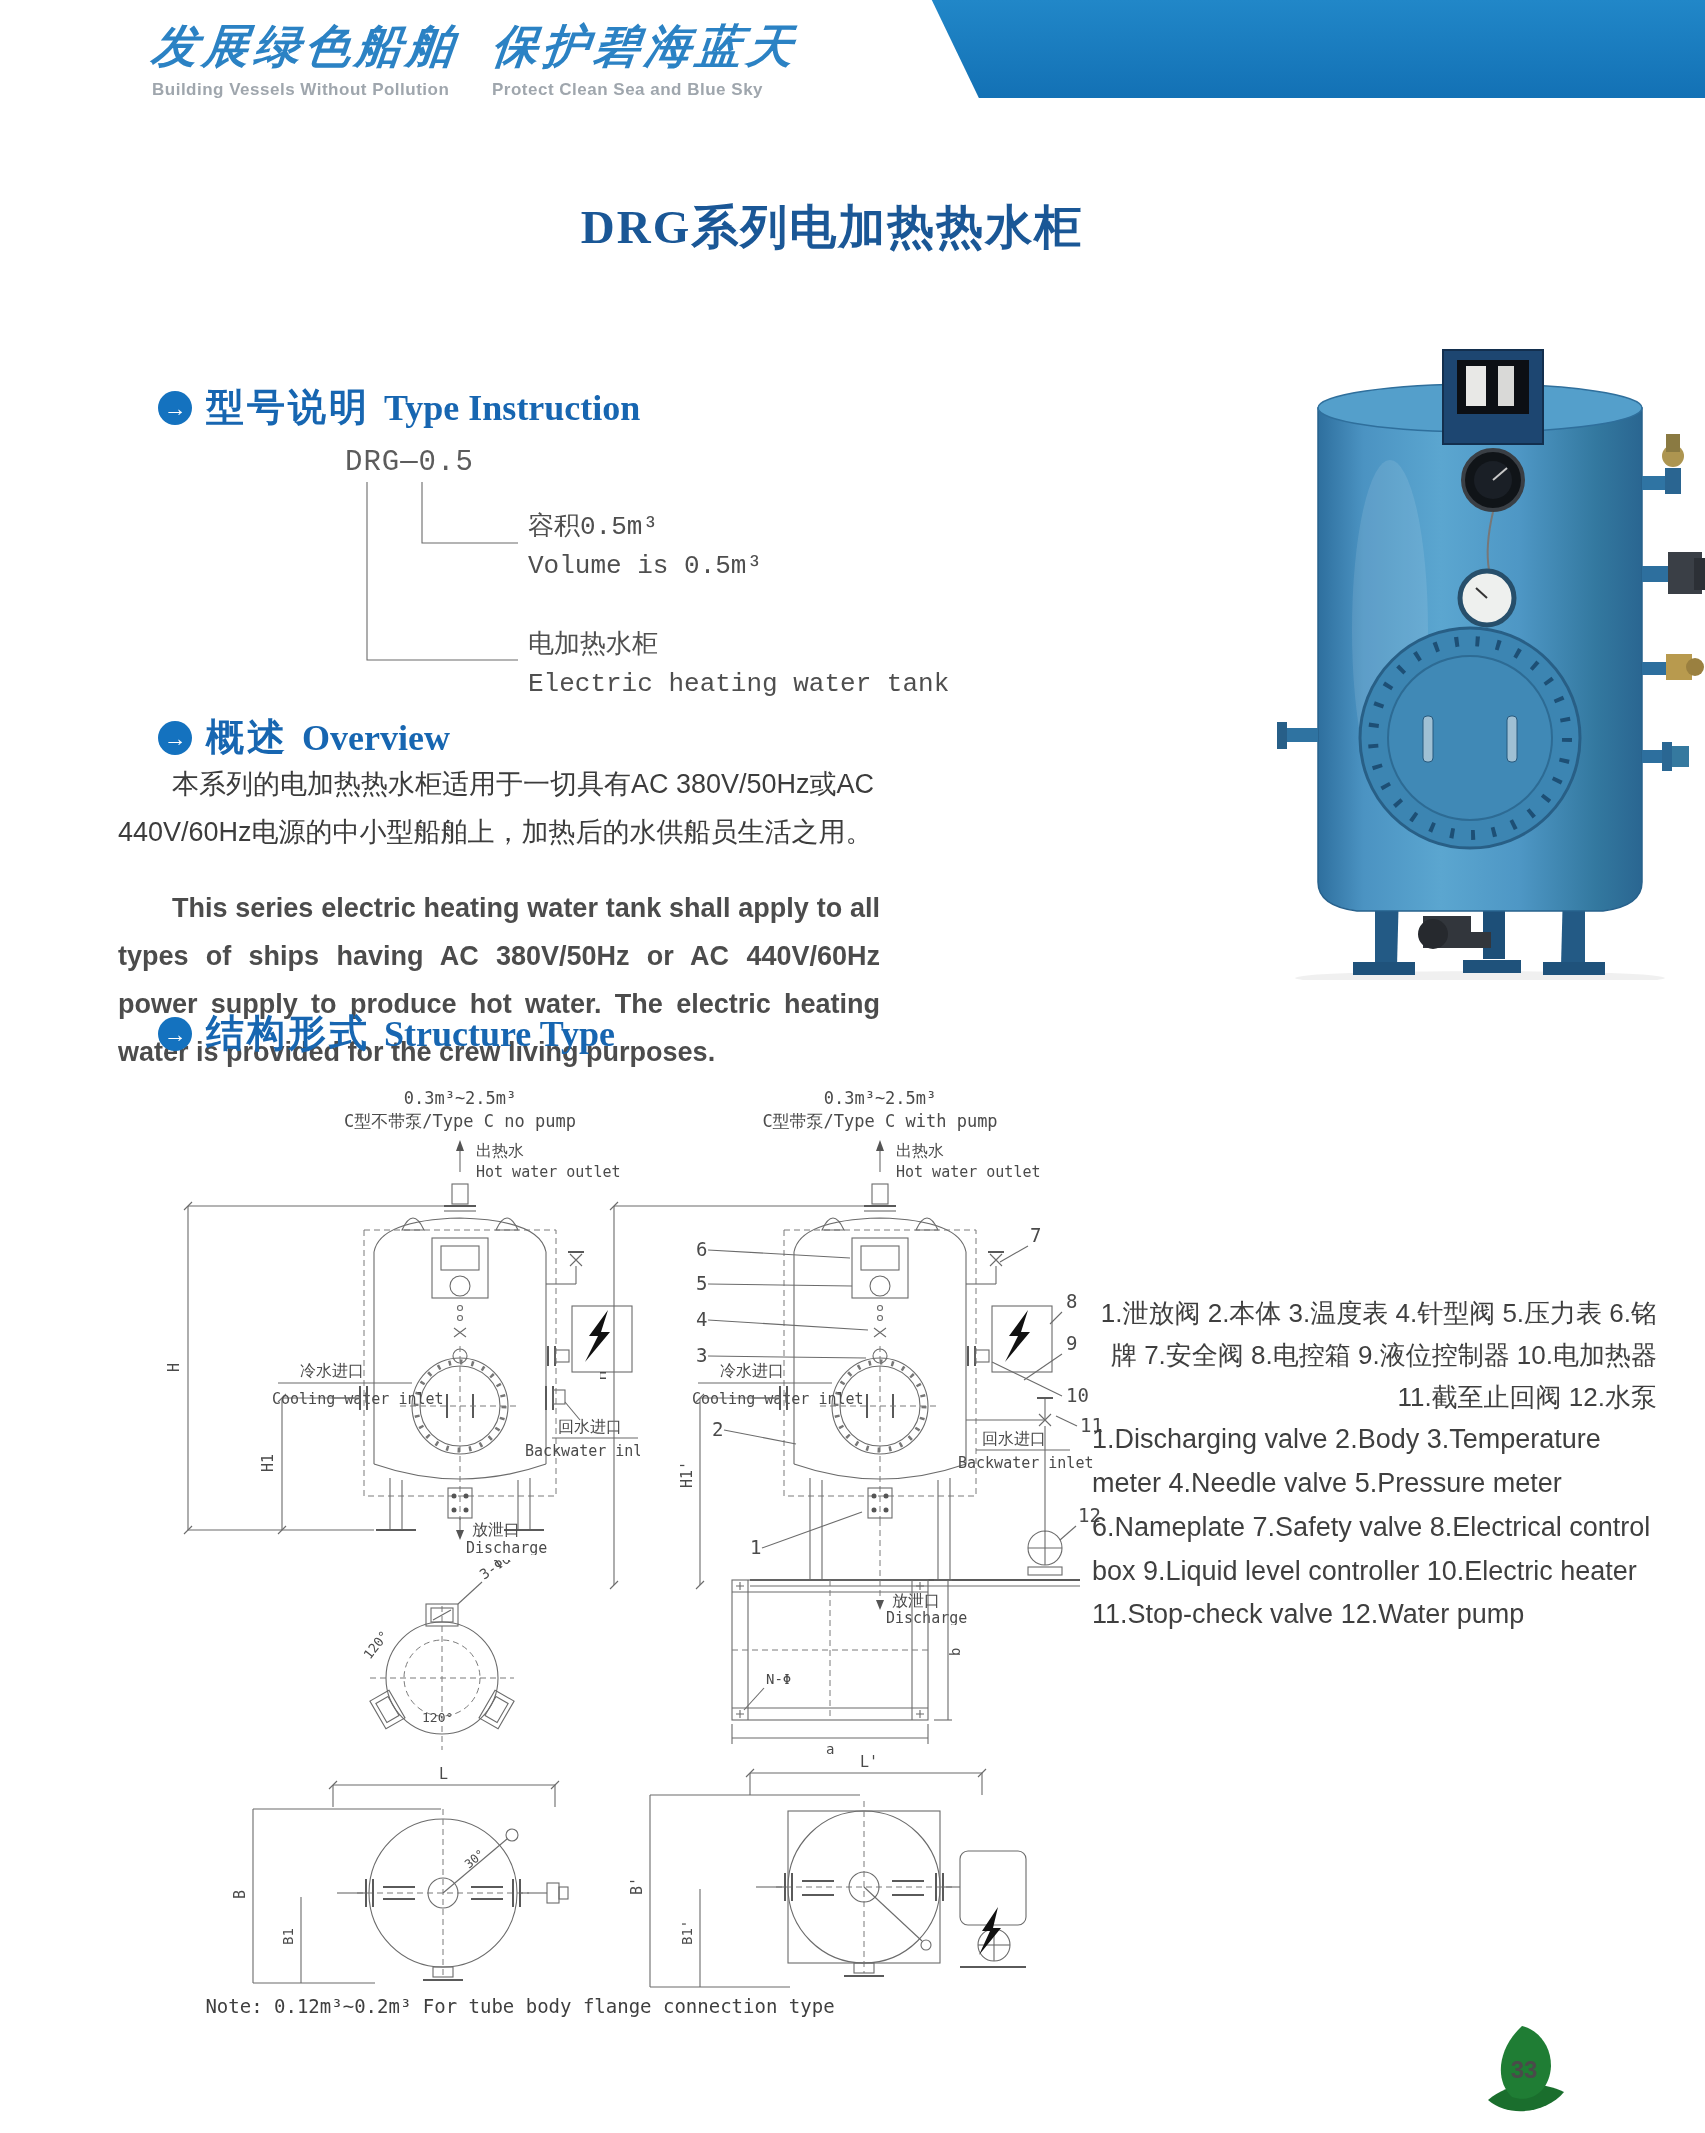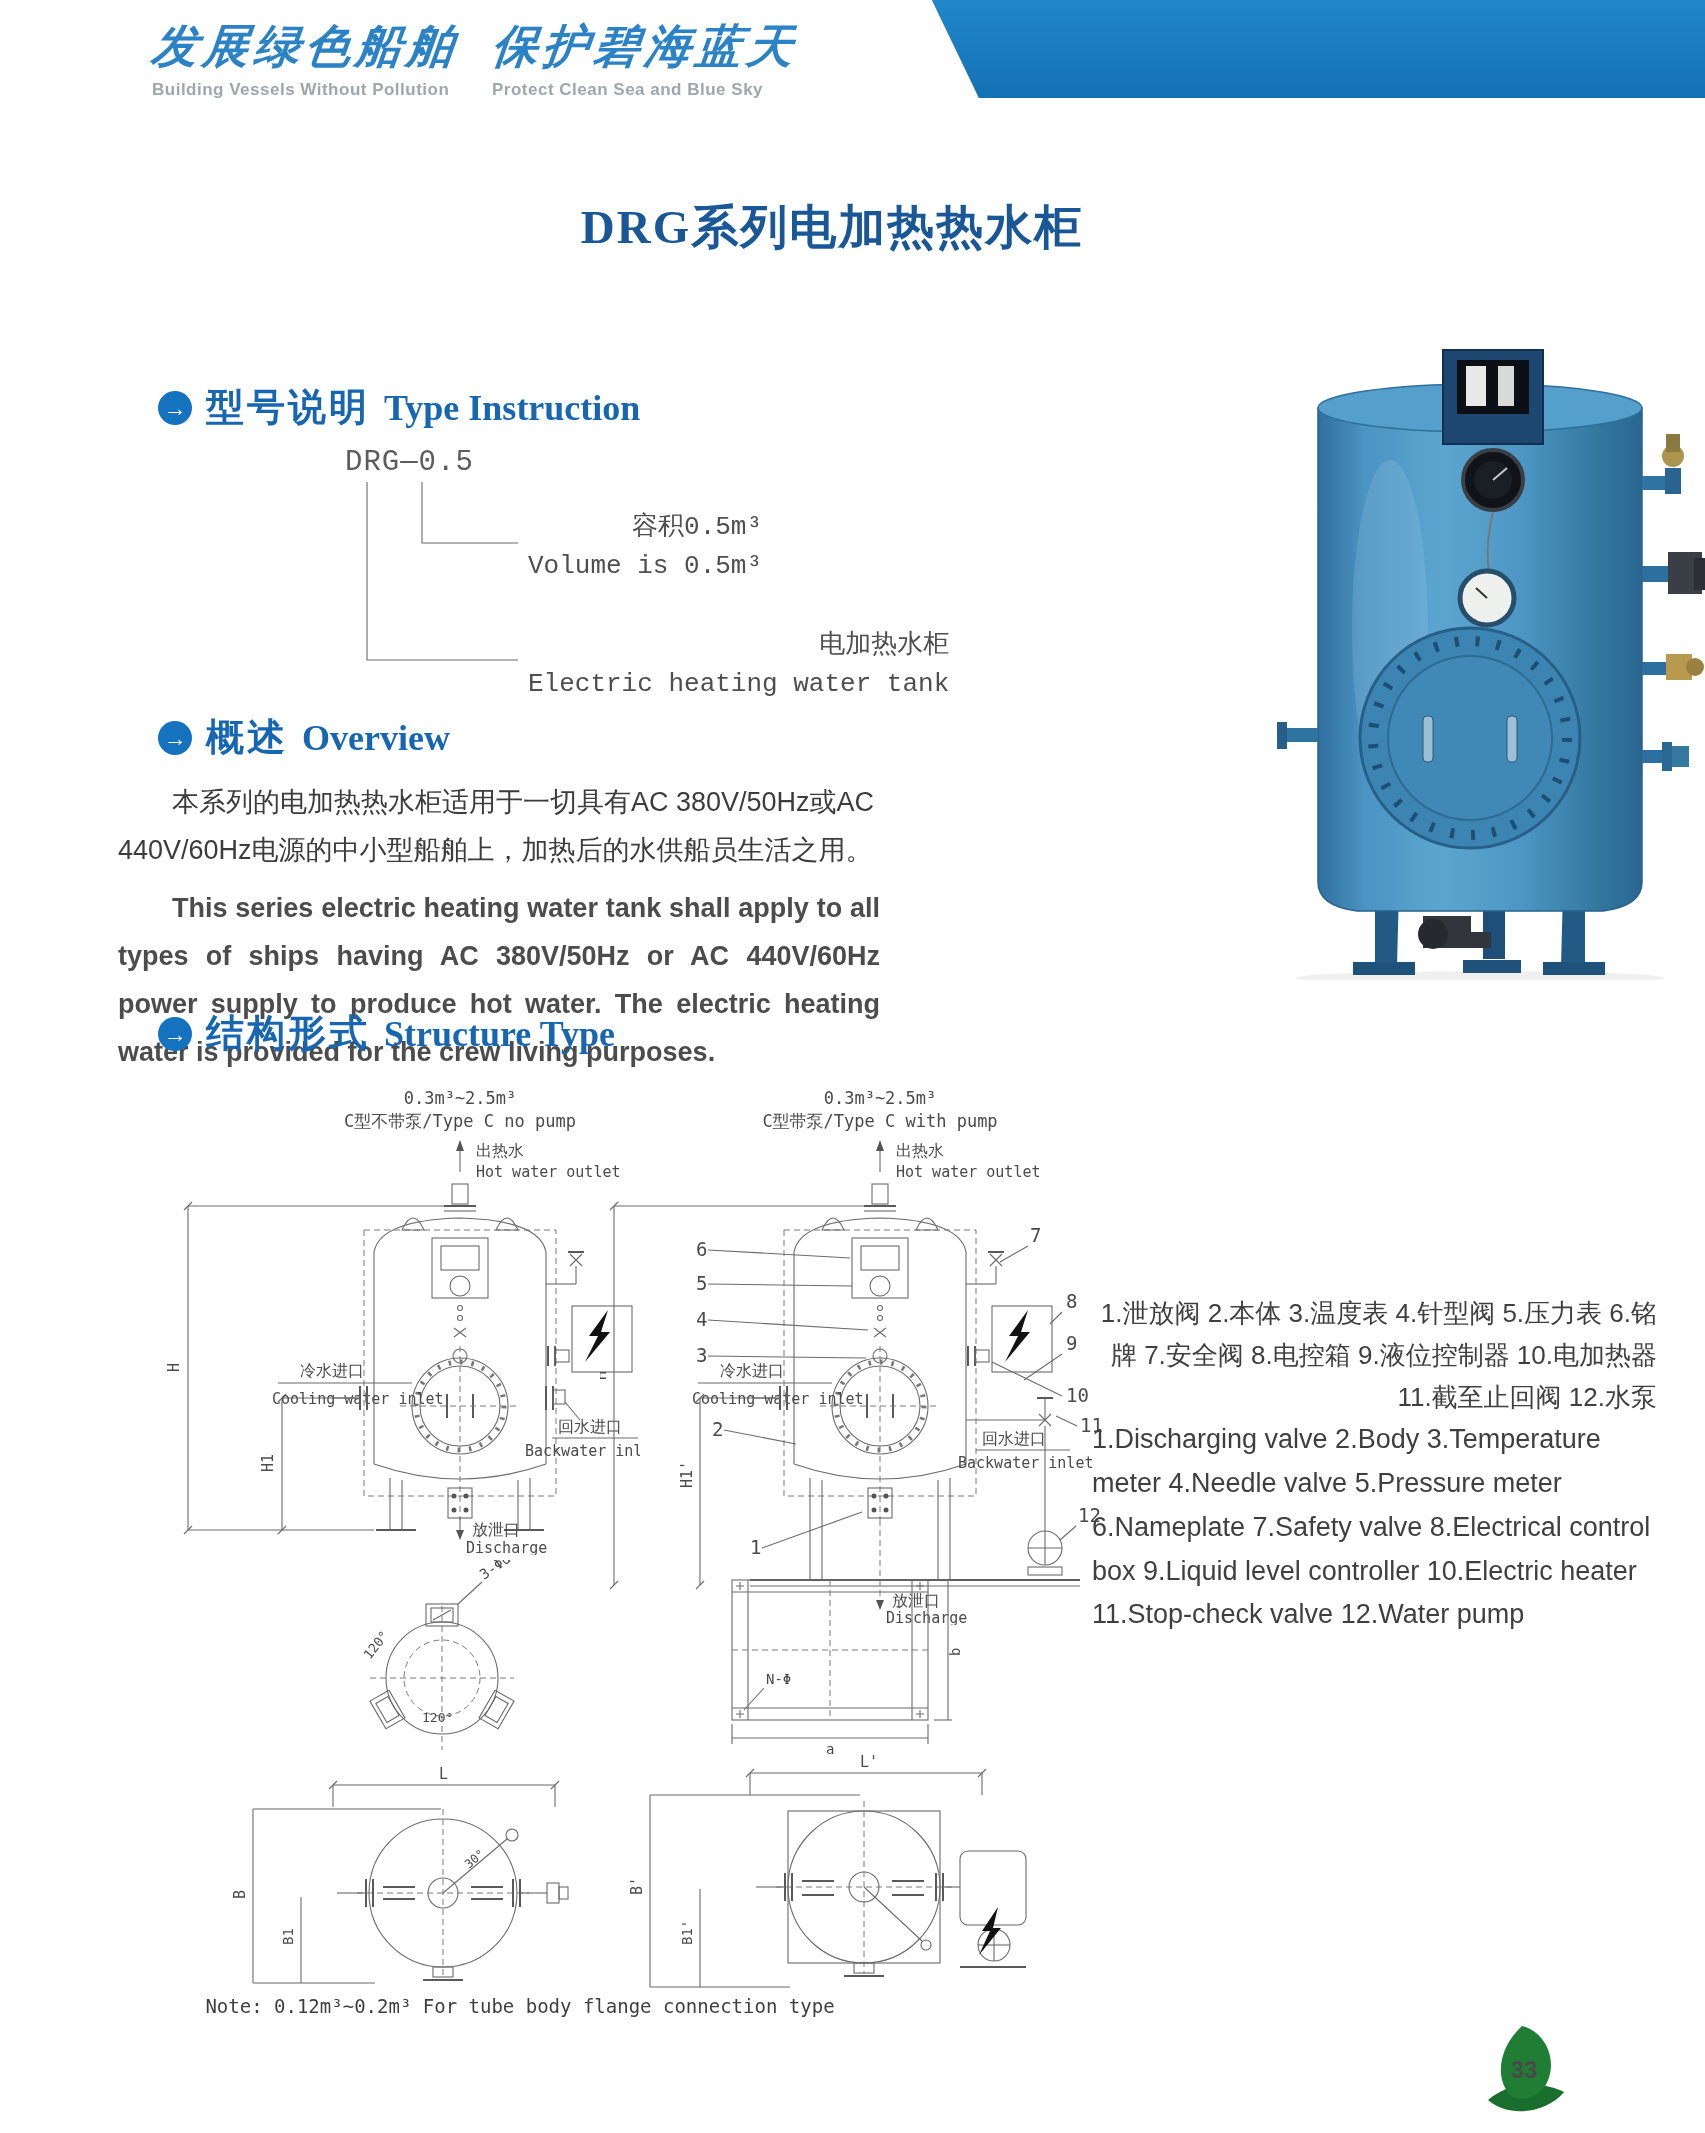--- a/index.html
+++ b/index.html
@@ -26,21 +26,21 @@
   .sec-icon{width:34px;height:34px;border-radius:50%;background:#1472bf;color:#fff;
             font-size:23px;line-height:34px;text-align:center;font-weight:bold;flex:0 0 auto;}
   .sec-zh{font-size:38px;font-weight:bold;color:#1766b1;letter-spacing:3px;white-space:nowrap;}
   .sec-en{font-family:"Liberation Serif",serif;font-size:36px;font-weight:bold;color:#1766b1;white-space:nowrap;}
 
   .para{font-size:27px;color:#3c3c3c;line-height:1.78;text-indent:2em;}
   .para-en{color:#4c4c4c;text-align:justify;font-weight:bold;}
 
   .mono{font-family:Liberation Mono, monospace;color:#4a4a4a;}
   .model-txt{font-size:29px;color:#5c5c5c;letter-spacing:1px;}
-  .anno-zh{font-size:26px;color:#4f4f4f;text-align:right;}
+  .anno-zh{font-size:26px;color:#4f4f4f;}
   .anno-en{font-size:26px;color:#4f4f4f;margin-top:8px;}
 
   .parts{font-size:27px;color:#3f3f3f;line-height:1.62;}
   .parts .zh{font-size:26px;text-align:right;}
 
   .note{font-family:"DejaVu Sans Mono",monospace;color:#3f3f3f;text-align:center;line-height:1.5;}
   .note .n-zh{font-size:20px;}
   .note .n-en{font-size:19px;}
 
   svg{font-family:"DejaVu Sans Mono",monospace;}
@@ -157,21 +157,21 @@
   <div class="abs mono" style="left:528px;top:626px;">
     <div class="anno-zh">电加热水柜</div>
     <div class="anno-en">Electric heating water tank</div>
   </div>
 
   <div class="abs sec" style="left:158px;top:712px;">
     <div class="sec-icon">→</div>
     <div class="sec-zh">概述</div>
     <div class="sec-en">Overview</div>
   </div>
-  <div class="abs para" style="left:118px;top:778px;width:762px;">本系列的电加热热水柜适用于一切具有AC 380V/50Hz或AC 440V/60Hz电源的中小型船舶上，加热后的水供船员生活之用。</div>
+  <div class="abs para" style="left:118px;top:760px;width:762px;">本系列的电加热热水柜适用于一切具有AC 380V/50Hz或AC 440V/60Hz电源的中小型船舶上，加热后的水供船员生活之用。</div>
   <div class="abs para para-en" style="left:118px;top:884px;width:762px;">This series electric heating water tank shall apply to all types of ships having AC 380V/50Hz or AC 440V/60Hz power supply to produce hot water. The electric heating water is provided for the crew living purposes.</div>
 
   <div class="abs sec" style="left:158px;top:1008px;">
     <div class="sec-icon">→</div>
     <div class="sec-zh">结构形式</div>
     <div class="sec-en">Structure Type</div>
   </div>
 
   <svg class="abs" style="left:160px;top:1080px;" width="480" height="475" viewBox="0 0 480 475">
     <text x="300" y="24" text-anchor="middle" font-size="17">0.3m³~2.5m³</text>

